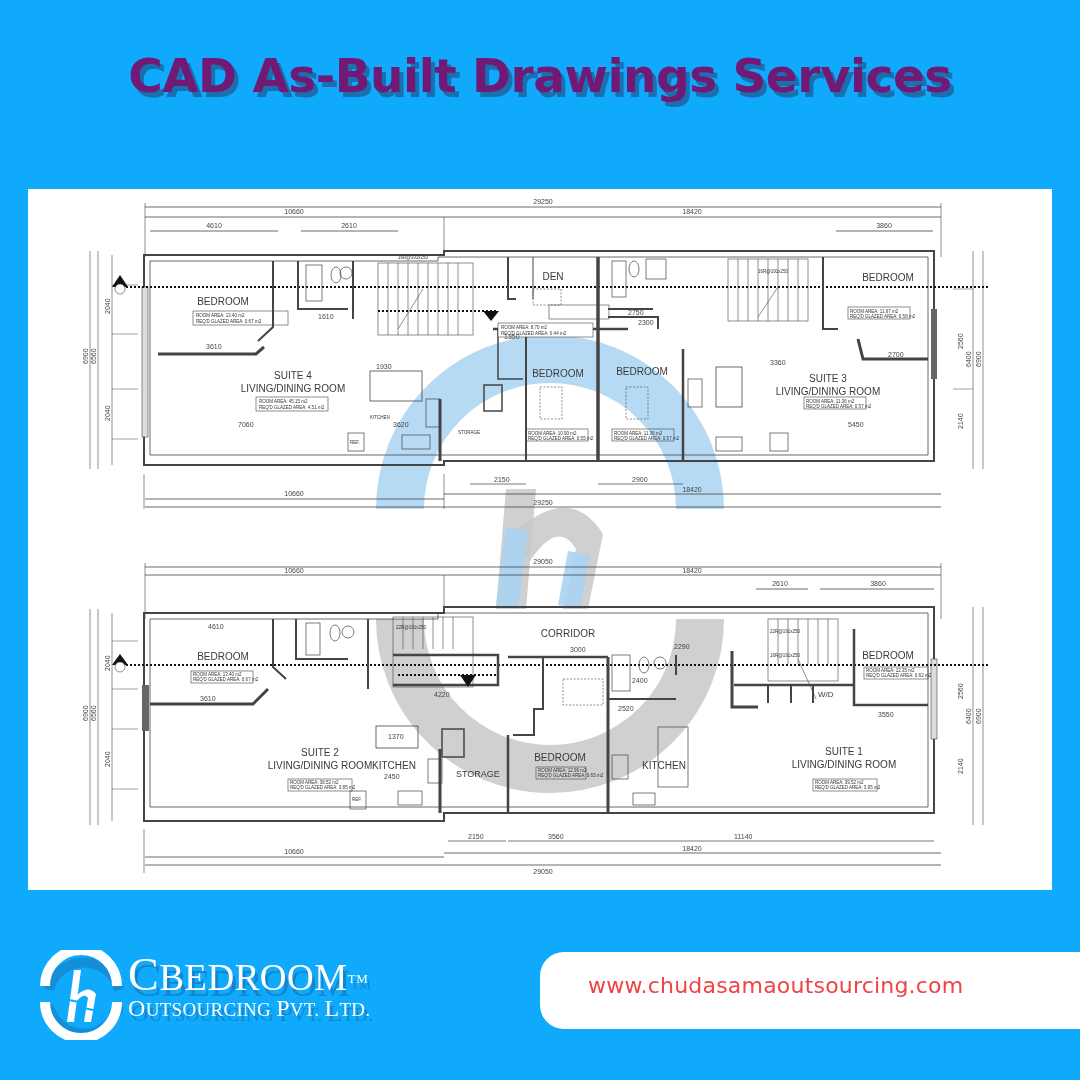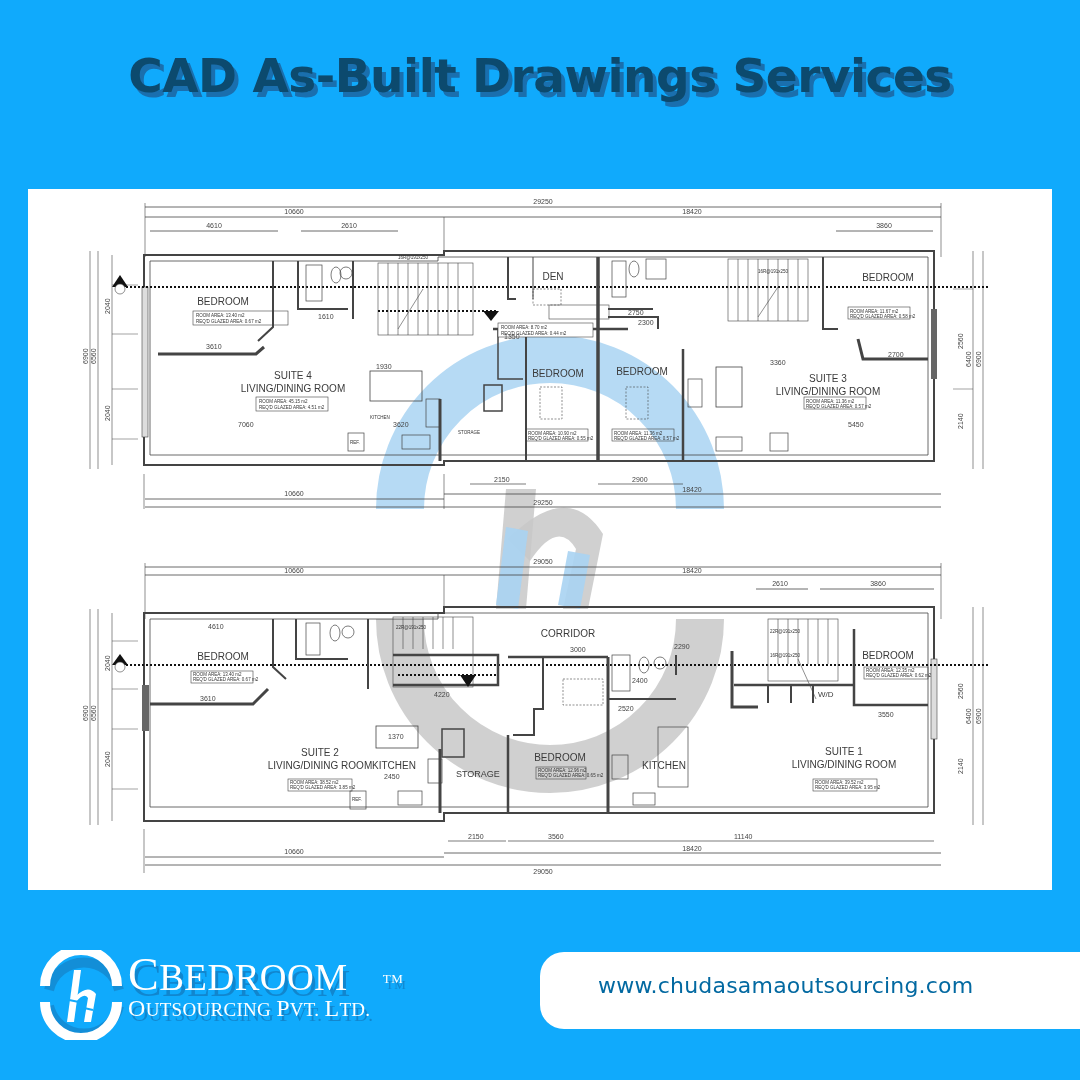--- a/index.html
+++ b/index.html
@@ -1,40 +1,40 @@
 <!DOCTYPE html>
 <html><head>
 <meta charset="utf-8">
 <style>
   html, body { margin: 0; padding: 0; }
   body { width: 1080px; height: 1080px; background: #10aafc; position: relative; overflow: hidden; font-family: "DejaVu Sans", sans-serif; }
   .title {
     position: absolute; left: 0; top: 48px; width: 1080px; text-align: center;
     font-family: "DejaVu Sans", sans-serif; font-weight: bold; font-size: 47px; letter-spacing: -0.5px;
-    color: #0c4a6e; text-shadow: 4px 5px 0 #1a6fae;
+    color: #701a75; text-shadow: 4px 5px 0 #1a6fae;
   }
   .panel { position: absolute; left: 28px; top: 189px; width: 1024px; height: 701px; background: #ffffff; }
   .panel svg { position: absolute; left: 0; top: 0; }
   .dim { font-family: "Liberation Sans", sans-serif; font-size: 7px; fill: #444; }
   .room { font-family: "Liberation Sans", sans-serif; font-size: 10px; fill: #3a3a3a; }
   .small { font-family: "Liberation Sans", sans-serif; font-size: 4.5px; fill: #333; }
   .logo { position: absolute; left: 36px; top: 950px; width: 90px; height: 90px; }
   .brand { position: absolute; left: 128px; top: 956px; color: #fff; font-family: "Liberation Serif", serif; }
   .brand .name { font-size: 37px; letter-spacing: 0.5px; line-height: 38px; text-shadow: 3px 6px 0 rgba(20,90,150,0.45); }
   .brand .name .cap { font-size: 46px; }
-  .brand .tm { font-size: 13px; vertical-align: top; position: relative; top: 4px; margin-left: 35px; }
+  .brand .tm { font-size: 13px; vertical-align: top; position: relative; top: 4px; }
   .brand .sub { font-size: 19px; letter-spacing: 0.3px; line-height: 22px; text-shadow: 3px 5px 0 rgba(20,90,150,0.45); }
   .brand .sub .cap { font-size: 24px; }
   .url-pill {
     position: absolute; left: 540px; top: 952px; width: 560px; height: 77px;
     background: #ffffff; border-radius: 24px 0 0 24px;
   }
   .url-text {
-    position: absolute; left: 58px; top: 21px; font-family: "DejaVu Sans", sans-serif;
-    font-size: 22px; color: #0369a1; letter-spacing: 0.2px;
+    position: absolute; left: 48px; top: 21px; font-family: "DejaVu Sans", sans-serif;
+    font-size: 22px; color: #ef4444; letter-spacing: 0.2px;
   }
 </style>
 </head>
 <body>
 
 <div class="title">CAD As-Built Drawings Services</div>
 
 <div class="panel">
   <svg width="1024" height="701" viewBox="0 0 1024 701">
 

